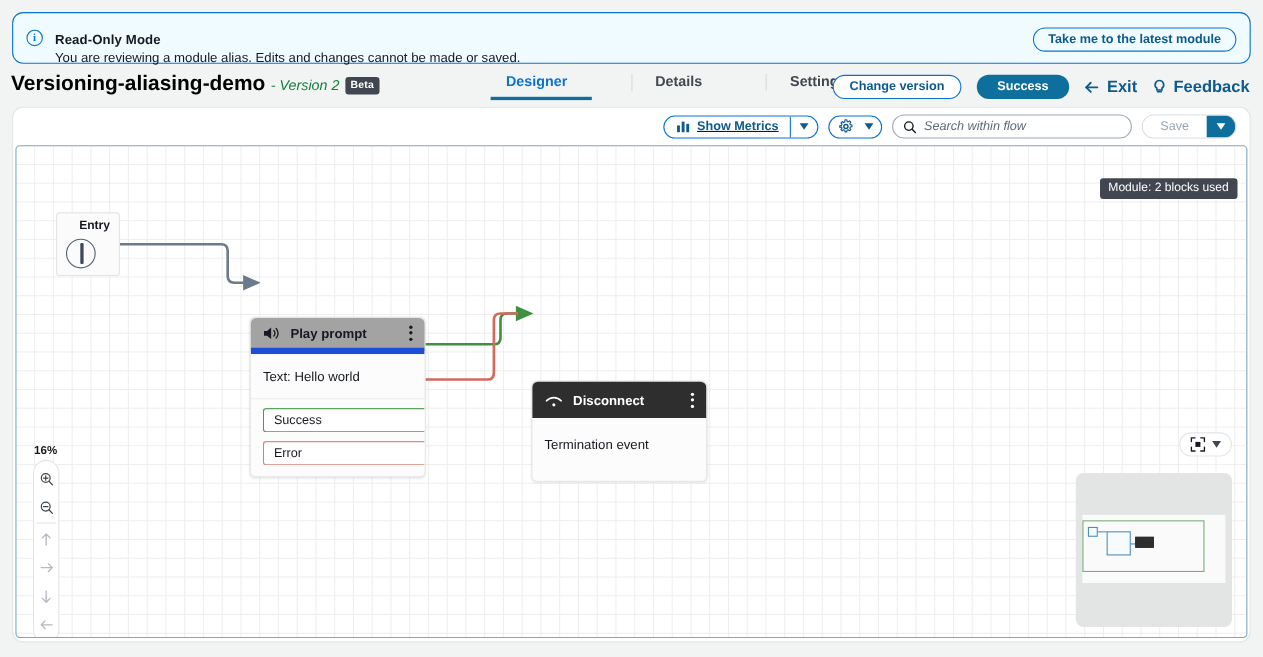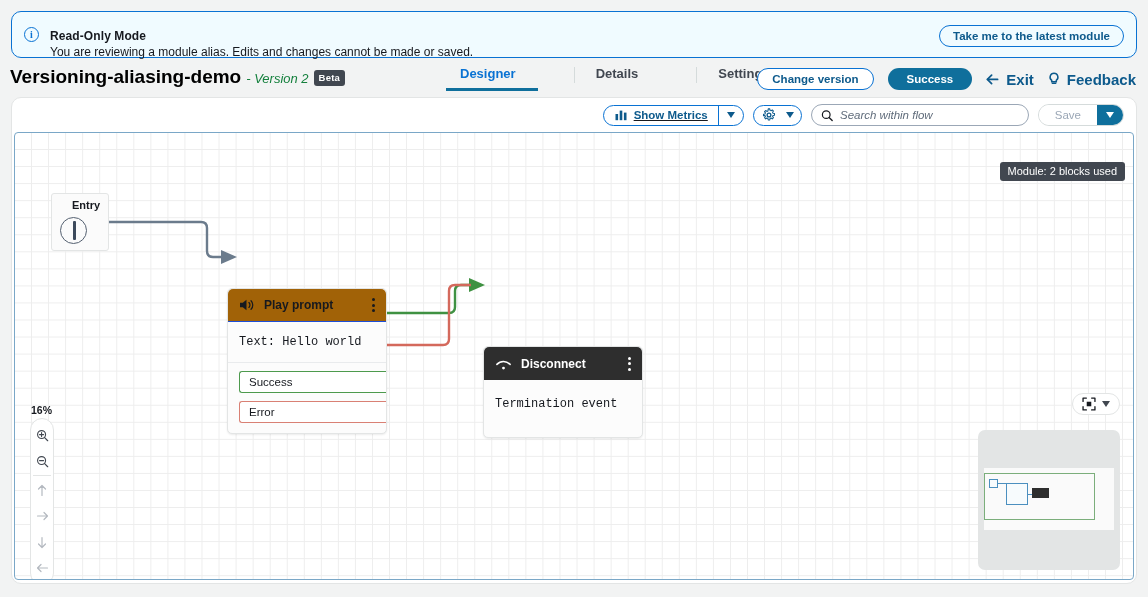--- a/index.html
+++ b/index.html
@@ -197,39 +197,38 @@
     width: 3px; height: 19px; background: #3d4a5c; border-radius: 1px;
   }
 
   .node {
     position: absolute; background: #fcfcfc; border: 1px solid #e3e5e5;
     border-radius: 5px; box-shadow: 0 1px 2px rgba(0,0,0,.08);
   }
   .node-head {
     display: flex; align-items: center; gap: 9px;
     height: 33px; padding: 0 11px;
-    background: #a16207; border-bottom: 1px solid #1d4ed8;
+    background: #a3a3a3; border-bottom: 6px solid #1d4ed8;
     border-radius: 5px 5px 0 0; position: relative;
   }
   .node-head .title { font-size: 12px; font-weight: 700; color: #16191f; }
   .node-head.dark {
     background: #2e2e2e; border-bottom: none; border-radius: 5px 5px 0 0;
   }
   .node-head.dark .title { color: #fff; }
   .kebab {
     position: absolute; right: 11px; top: 50%; transform: translateY(-50%);
     display: flex; flex-direction: column; gap: 2.5px; cursor: pointer;
   }
   .kebab i { width: 3px; height: 3px; border-radius: 50%; background: #16191f; display: block; }
   .kebab.light i { background: #fff; }
 
   .node-body {
     padding: 13px 11px 13px; font-size: 12px; color: #16191f;
     border-bottom: 1px solid #e9ebed;
-    font-family: Liberation Mono, monospace;
   }
   .node-body.last { border-bottom: none; }
 
   .ports { padding: 8px 0 10px 11px; }
   .port {
     height: 22px; display: flex; align-items: center; padding-left: 9px;
     font-size: 11.5px; color: #16191f; background: #fff;
     border-radius: 3px 0 0 3px; margin-bottom: 8px;
   }
   .port.success { border: 1px solid #4d9a4d; border-right: none; }

